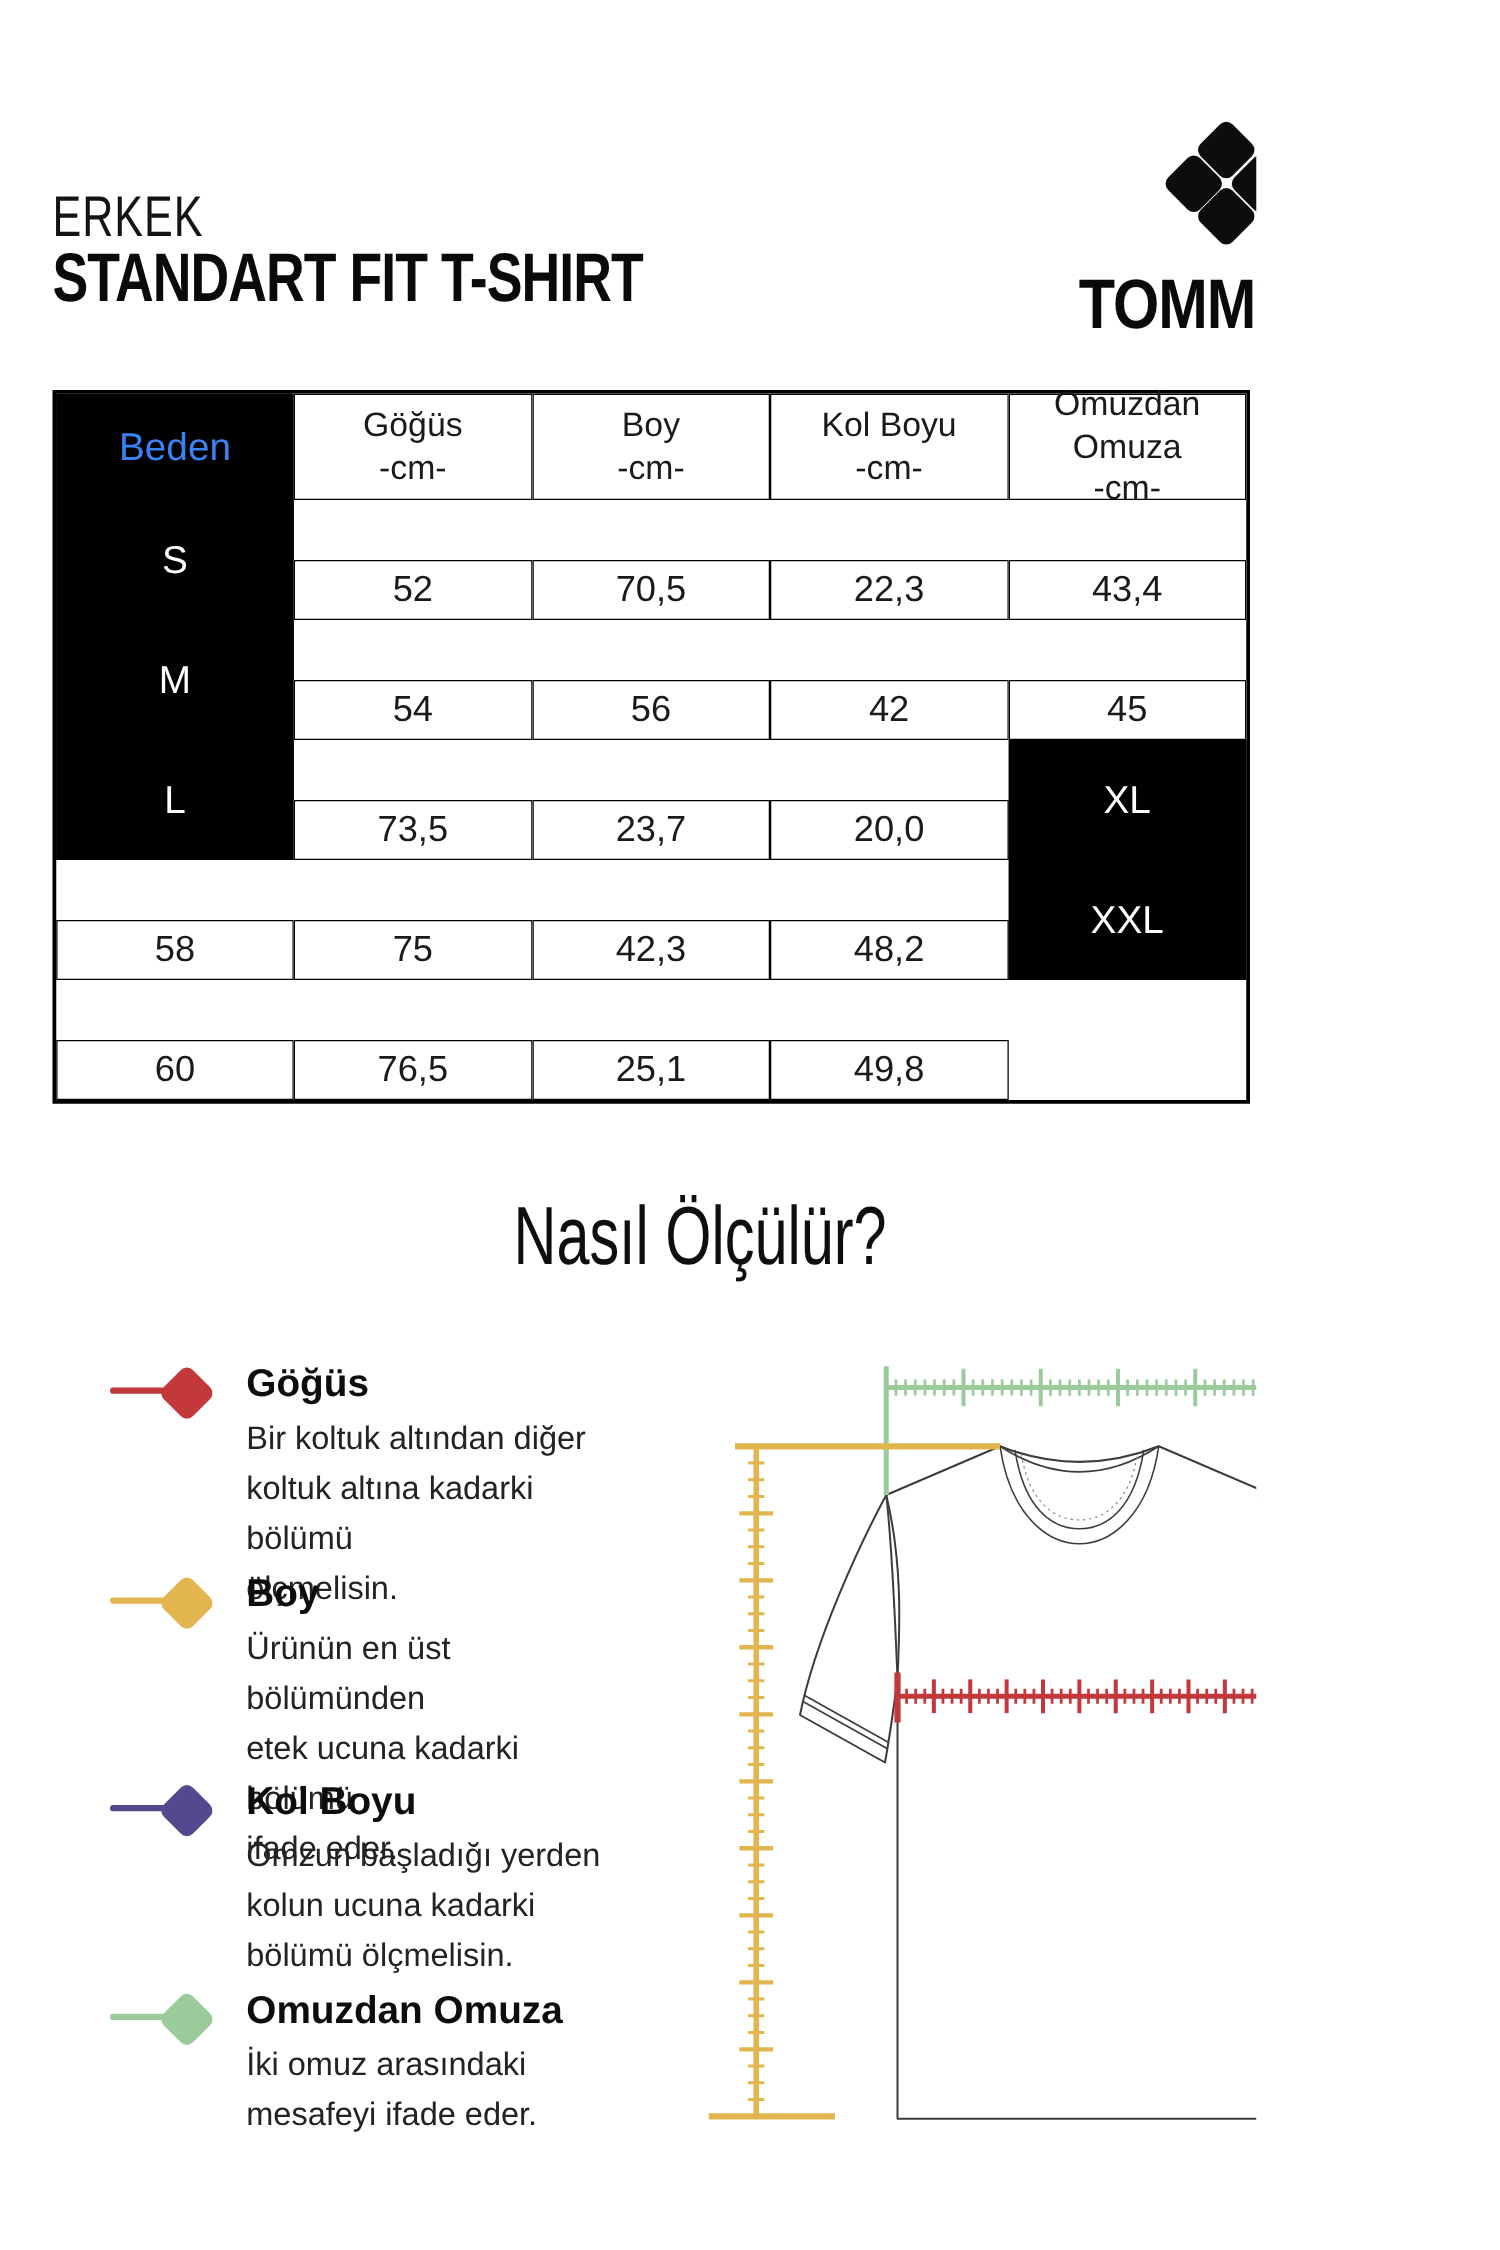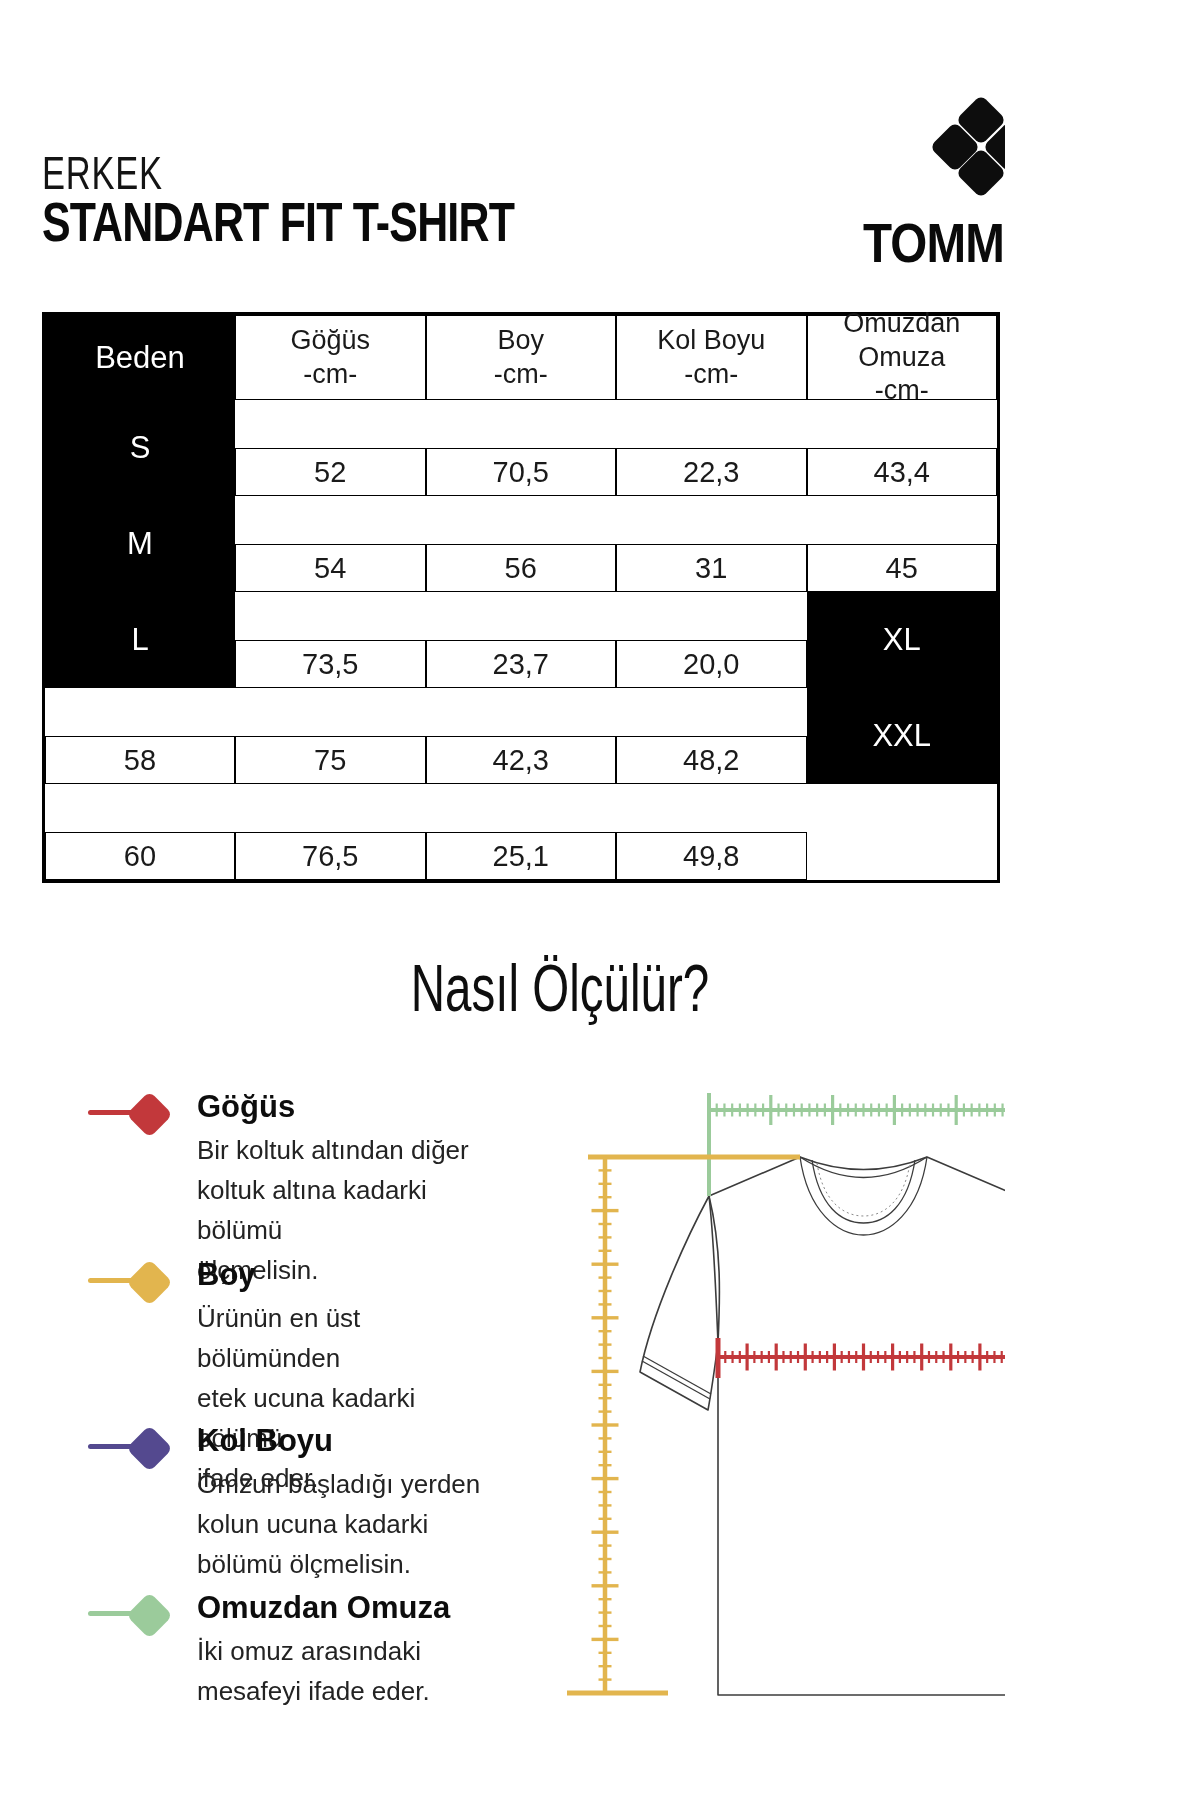--- a/index.html
+++ b/index.html
@@ -18,21 +18,21 @@
 
   
   .tbl{position:absolute;left:42px;top:312px;width:958px;height:571px;border:3px solid #000;
        box-sizing:border-box;display:grid;grid-template-columns:190px repeat(4,1fr);
        grid-template-rows:85px repeat(5,1fr);}
   .cell{border:1.5px solid #000;display:flex;flex-direction:column;align-items:center;
         justify-content:center;background:#fff;color:#1a1a1a;}
   .cell.dark{background:#000;color:#fff;border-color:#000;}
   .hl{font-size:27px;line-height:1.25;white-space:pre-line;text-align:center;color:#1a1a1a;}
   .hu{font-size:27px;line-height:1.25;color:#1a1a1a;}
-  .sizehead{font-size:31px;color:#ffffff;}
+  .sizehead{font-size:31px;color:#3b82f6;}
   .sizecell{font-size:31px;color:#fff;}
   .valcell{font-size:29px;margin-top:48px;}
 
   
   .howto-title{position:absolute;left:0;top:950px;width:1120px;text-align:center;font-size:66px;
                font-weight:400;color:#0e0e0e;transform:scaleX(.72);transform-origin:center top;
                white-space:nowrap;}
   .legend-item{position:absolute;left:75px;width:410px;}
   .marker-line{position:absolute;left:13px;top:22px;width:58px;height:5px;border-radius:3px;}
   .marker-diamond{position:absolute;left:58px;top:10px;width:33px;height:33px;border-radius:7px;
@@ -94,21 +94,21 @@
     <div class="cell valcell">52</div>
     <div class="cell valcell">70,5</div>
     <div class="cell valcell">22,3</div>
     <div class="cell valcell">43,4</div>
 
     <div class="cell dark">
         <div class="sizecell">M</div>
       </div>
     <div class="cell valcell">54</div>
     <div class="cell valcell">56</div>
-    <div class="cell valcell">31</div>
+    <div class="cell valcell">42</div>
     <div class="cell valcell">45</div>
 
     <div class="cell dark">
         <div class="sizecell">L</div>
       </div>
     <div class="cell valcell">73,5</div>
     <div class="cell valcell">23,7</div>
     <div class="cell valcell">20,0</div>
 
     <div class="cell dark">

